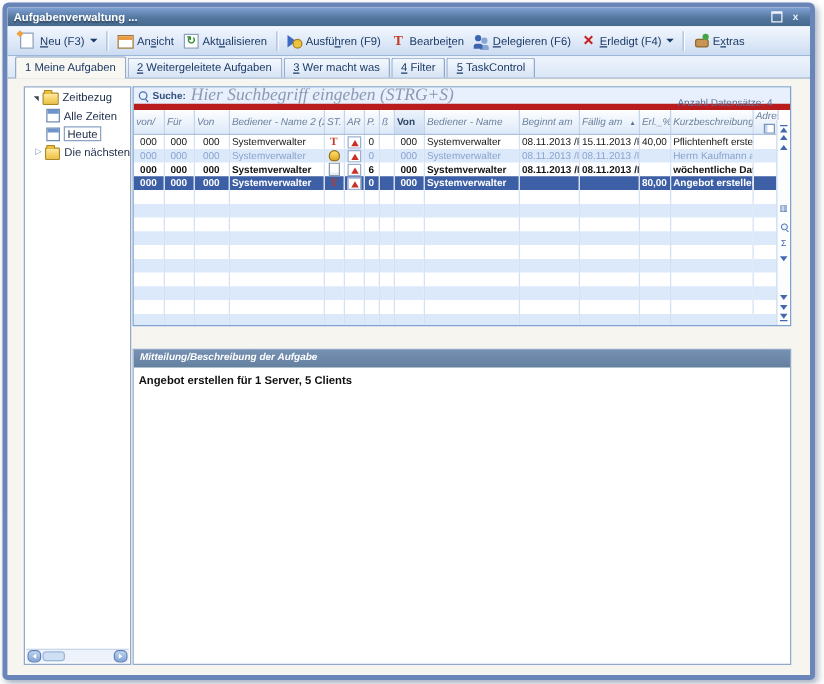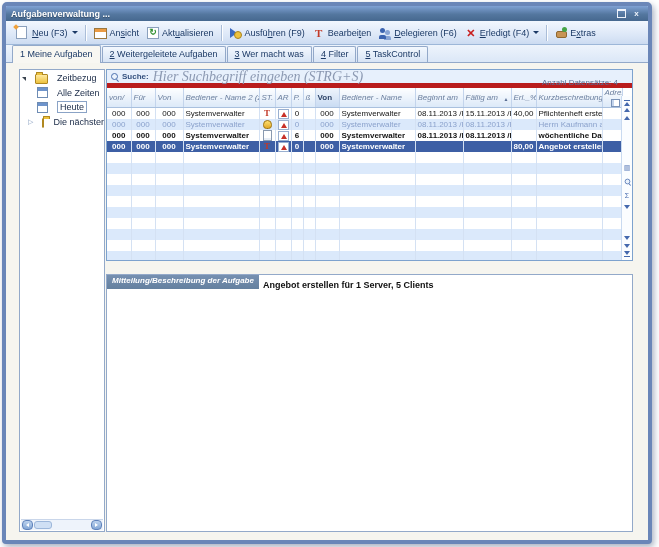--- a/index.html
+++ b/index.html
@@ -58,21 +58,21 @@
             display:flex;align-items:flex-end;padding:0 0 0 6px;border-bottom:1px solid #93a9c9;}
   .tab{font-size:9px;color:#1c3a66;padding:2px 7px 2px;border:1px solid #93a9c9;border-bottom:none;
        border-radius:2px 2px 0 0;background:linear-gradient(#f3f8fe,#d7e4f5);margin-right:1px;
        height:11px;line-height:11px;white-space:nowrap;cursor:default;}
   .tab u{text-decoration:underline;}
   .tab.active{background:#f8f7f2;height:13px;line-height:13px;margin-bottom:-1px;font-weight:normal;margin-top:18px;}
   
   .content{position:relative;flex:1;background:#f6f5ef;}
   .tree-panel{position:absolute;left:13px;top:6px;width:84px;bottom:8px;background:#fff;
               border:1px solid #93a9c9;font-size:9px;color:#20304c;overflow:hidden;}
-  .titem{display:flex;align-items:center;gap:9px;padding:2px 0 1px 2px;white-space:nowrap;cursor:default;}
+  .titem{display:flex;align-items:center;gap:3px;padding:2px 0 1px 7px;white-space:nowrap;cursor:default;}
   .titem.child{padding-left:17px;}
   .exp-open{width:0;height:0;border-left:4px solid transparent;border-top:4px solid #3a444f;
             transform:translateY(1px);}
   .exp-closed{color:#7a93b8;font-size:7px;line-height:8px;}
   .folder-icon{position:relative;width:11px;height:8px;background:linear-gradient(#ffe9a0,#edc23e);
                border:1px solid #b08820;border-radius:1px;margin-top:2px;}
   .folder-icon:before{content:"";position:absolute;left:0;top:-3px;width:5px;height:2px;
                background:#edc23e;border:1px solid #b08820;border-bottom:none;border-radius:1px 1px 0 0;}
   .calendar-icon{width:9px;height:9px;background:#fff;border:1px solid #6e8cb4;position:relative;}
   .calendar-icon:before{content:"";position:absolute;left:0;right:0;top:0;height:3px;background:#6e94cc;}
@@ -138,22 +138,22 @@
         border-bottom:4px solid #4468ad;}
   .t-dn{width:0;height:0;border-left:3px solid transparent;border-right:3px solid transparent;
         border-top:4px solid #4468ad;}
   .bar{width:6px;height:1px;background:#4468ad;margin:1px 0;}
   .mid{margin-top:42px;display:flex;flex-direction:column;gap:6px;align-items:center;
        color:#4468ad;font-size:7px;line-height:7px;}
   .spacer{flex:1;}
   .funnel{width:0;height:0;border-left:3px solid transparent;border-right:3px solid transparent;
           border-top:4px solid #4468ad;}
   
-  .msg-box{margin-top:13px;flex:1;border:1px solid #93a9c9;background:#fff;display:flex;
-           flex-direction:row;overflow:hidden;}
+  .msg-box{margin-top:18px;flex:1;border:1px solid #93a9c9;background:#fff;display:flex;
+           flex-direction:column;overflow:hidden;}
   .msg-header{height:13px;background:linear-gradient(#7690b1,#64809f);color:#fff;font-size:8px;
               font-weight:bold;font-style:italic;padding:1px 5px 0;}
   .msg-body{flex:1;font-size:9px;color:#101010;padding:5px 4px;font-weight:bold;}
 </style>
 </head>
 <body>
 
 <div class="window">
   <div class="titlebar">
     <span class="title-text">Aufgabenverwaltung ...</span>

